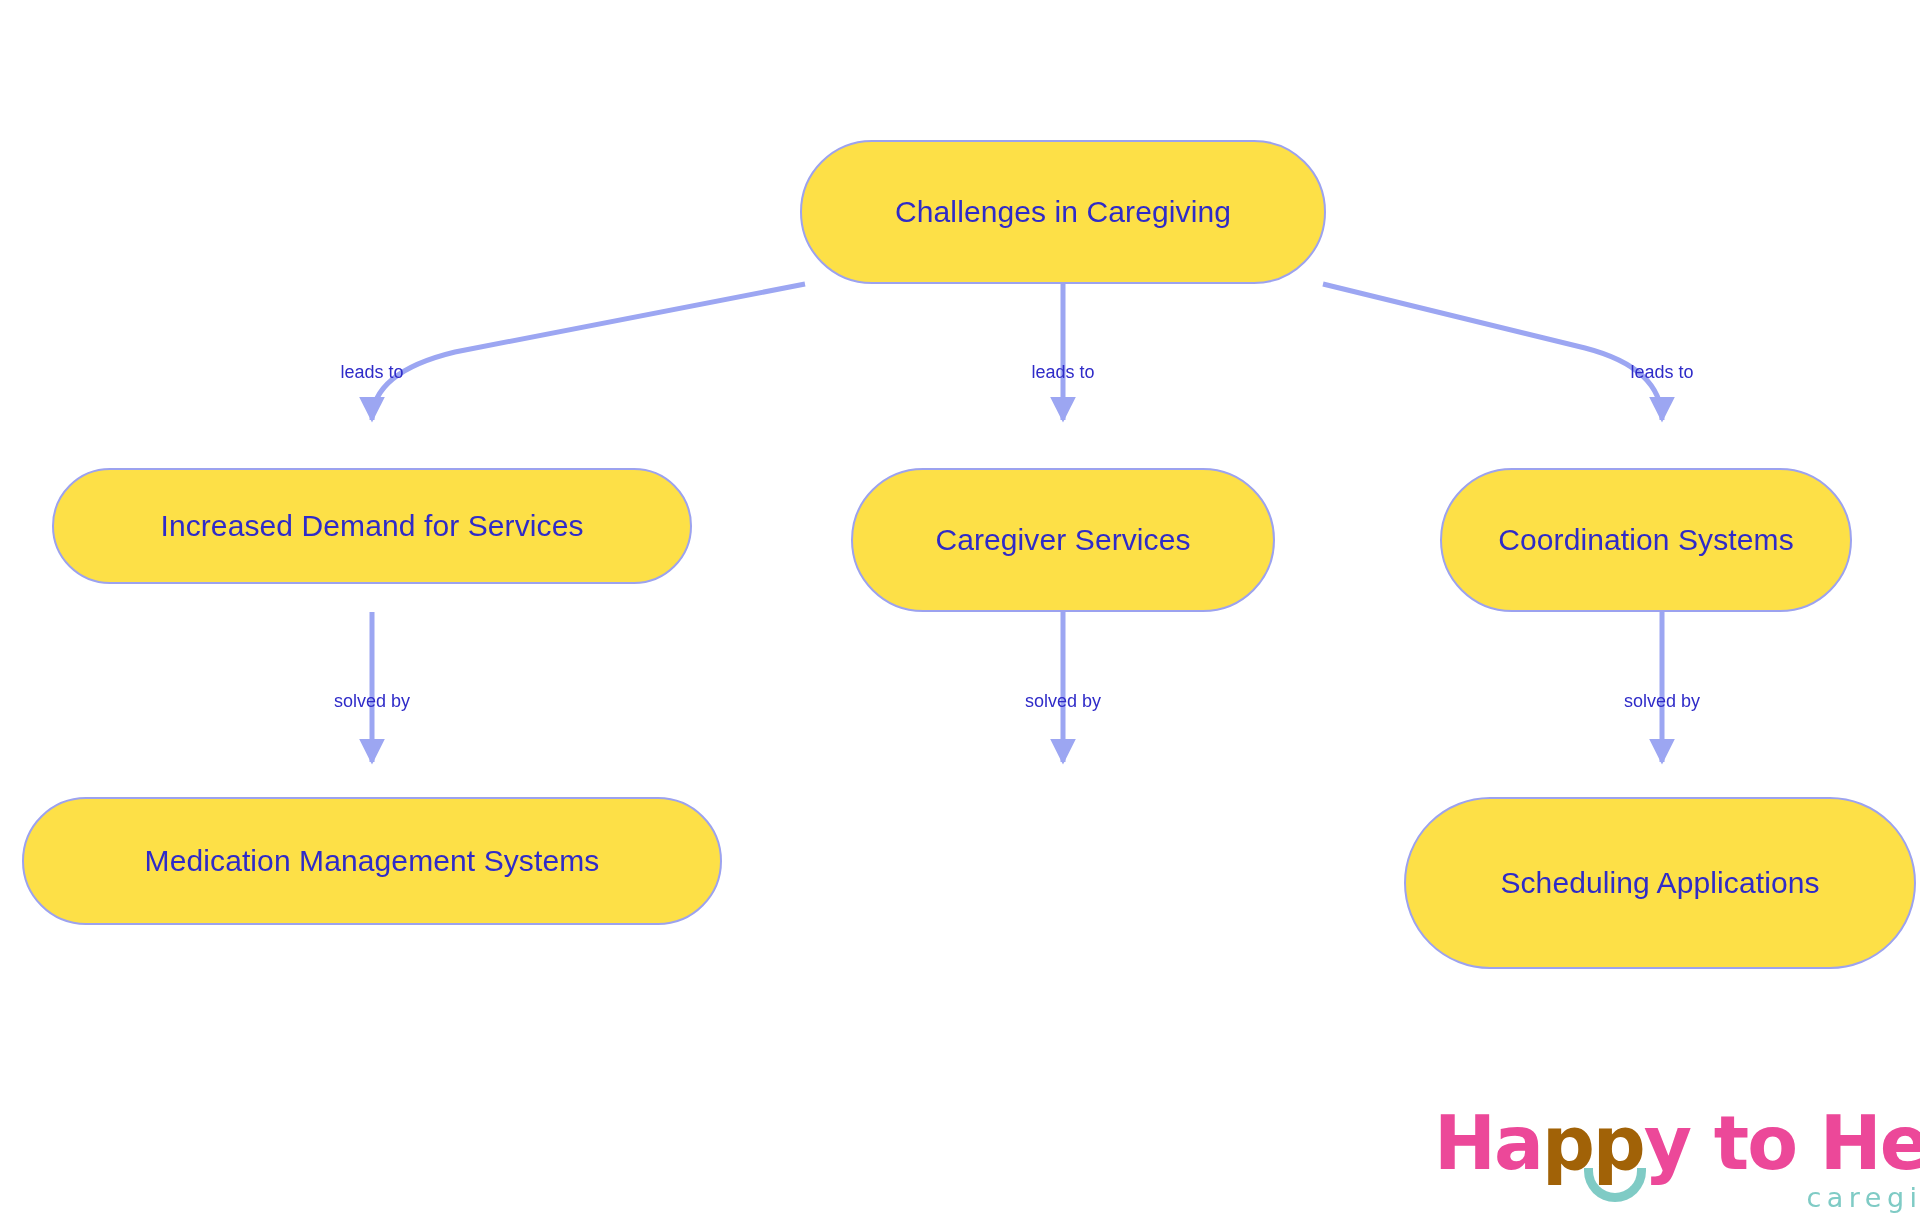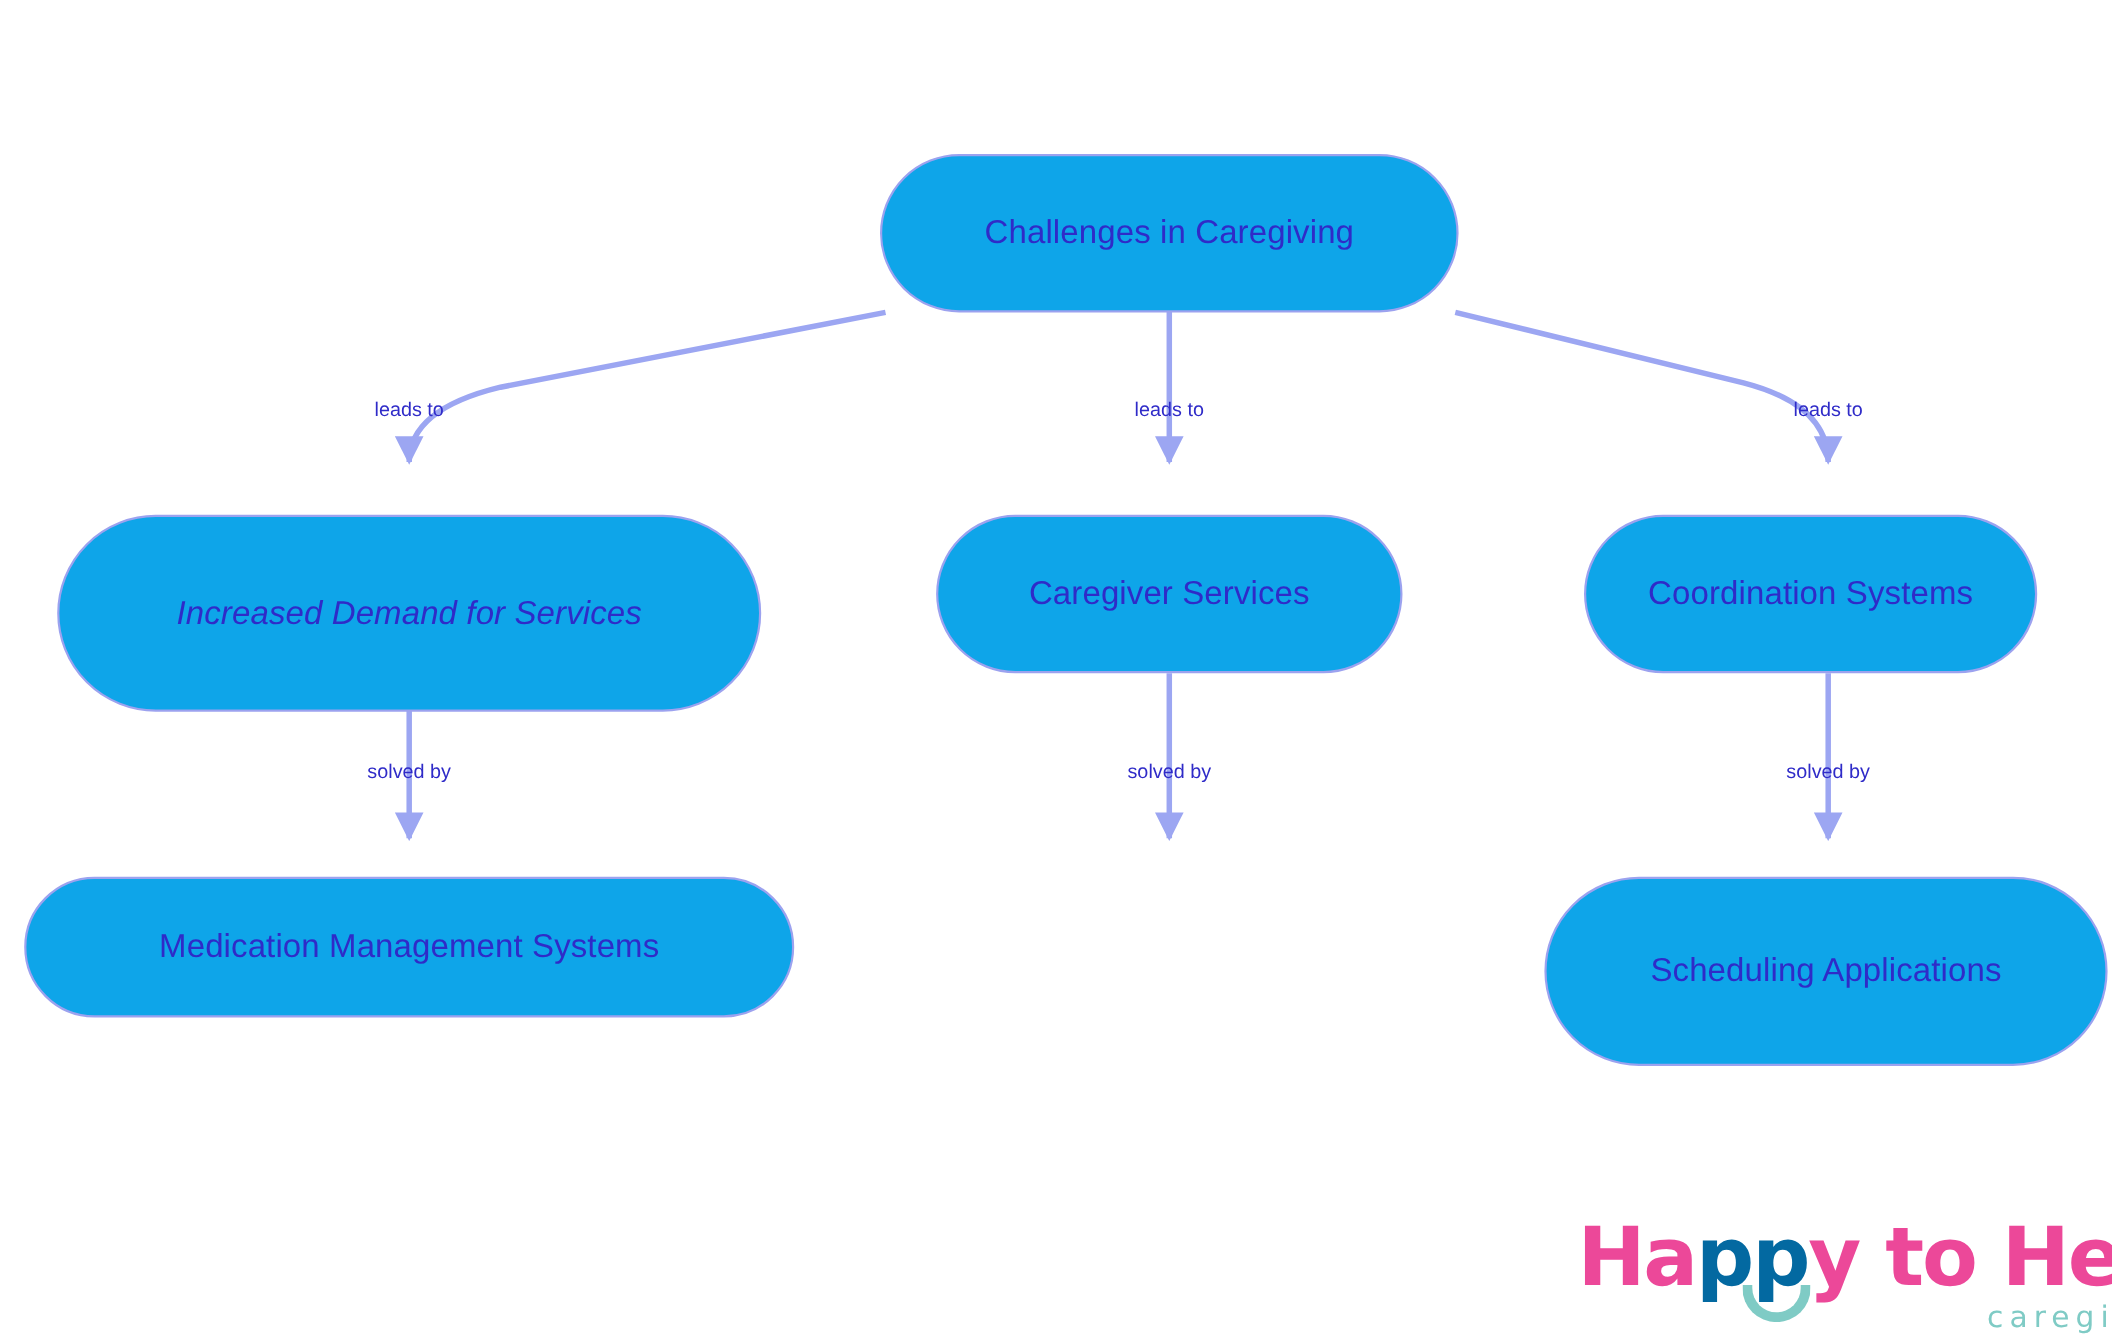--- a/index.html
+++ b/index.html
@@ -28,21 +28,21 @@
     width: 1920px;
     height: 1215px;
     pointer-events: none;
   }
   .node {
     position: absolute;
     box-sizing: border-box;
     display: flex;
     align-items: center;
     justify-content: center;
-    background: #0ea5e9;
+    background: #fde047;
     border: 2px solid #9ca2ef;
     border-radius: 9999px;
     color: #2f2bc8;
     font-size: 30px;
     font-weight: 400;
     letter-spacing: 0.1px;
     text-align: center;
     white-space: nowrap;
     z-index: 2;
   }
@@ -65,21 +65,21 @@
   .logo-word {
     font-family: "DejaVu Sans", "Liberation Sans", sans-serif;
     font-weight: 700;
     font-size: 74px;
     line-height: 0.95;
     letter-spacing: -2px;
     white-space: nowrap;
     position: relative;
   }
   .logo-coral { color: #ec4899; }
-  .logo-teal  { color: #0369a1; }
+  .logo-teal  { color: #a16207; }
   .logo-sub {
     font-family: "DejaVu Sans", "Liberation Sans", sans-serif;
     font-size: 27px;
     font-weight: 400;
     letter-spacing: 5.5px;
     color: #7fcbc5;
     text-align: right;
     margin-top: 4px;
     white-space: nowrap;
   }
@@ -129,21 +129,21 @@
 
     <g>
       <path d="M 1662 612 L 1662 762" fill="none" stroke="#9ca6f2" stroke-width="5" marker-end="url(#arrow)"></path>
     </g>
   </svg>
 
   <div class="node" style="left:800px; top:140px; width:526px; height:144px;">
     <span>Challenges in Caregiving</span>
   </div>
 
-  <div class="node" style="left:52px; top:468px; width:640px; height:179px;font-style:italic;">
+  <div class="node" style="left:52px; top:468px; width:640px; height:116px;">
     <span>Increased Demand for Services</span>
   </div>
 
   <div class="node" style="left:851px; top:468px; width:424px; height:144px;">
     <span>Caregiver Services</span>
   </div>
 
   <div class="node" style="left:1440px; top:468px; width:412px; height:144px;">
     <span>Coordination Systems</span>
   </div>

